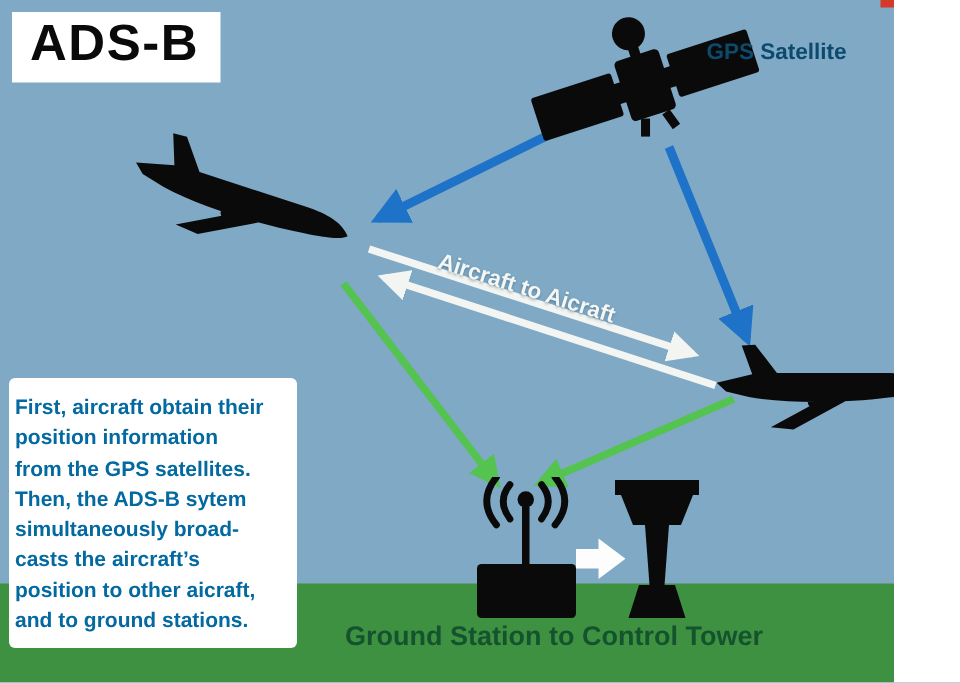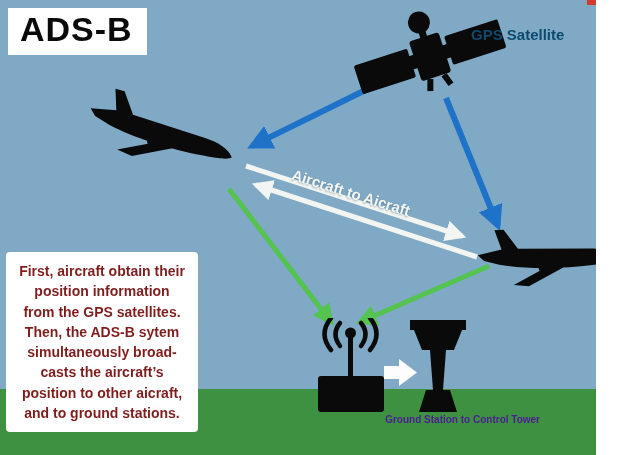--- a/index.html
+++ b/index.html
@@ -31,30 +31,30 @@
   .a2a-label{
     position:absolute;left:295px;top:166px;
     color:#f4f7f3;font-size:15px;font-weight:700;
     transform:rotate(17.5deg);
     transform-origin:left top;
     text-shadow:0 1px 2px rgba(40,70,100,.45);
     z-index:5;white-space:nowrap;
   }
   .ground-label{
     position:absolute;left:230px;top:414px;width:310px;
-    text-align:right;
-    color:#4c1d95;font-size:10px;font-weight:700;
+    text-align:left;
+    color:#14532d;font-size:18px;font-weight:700;
     z-index:6;
   }
   .info-box{
     position:absolute;left:6px;top:252px;width:192px;
     background:#ffffff;border-radius:4px;
     padding:9px 4px;box-sizing:border-box;
-    color:#7f1d1d;font-size:14px;font-weight:600;
-    line-height:1.45;text-align:center;
+    color:#0369a1;font-size:14px;font-weight:600;
+    line-height:1.45;text-align:left;
     white-space:pre-line;
     z-index:7;
   }
   .overlay-svg{position:absolute;left:0;top:0;z-index:3;}
   .satellite{position:absolute;left:352px;top:0px;z-index:4;}
   .plane{position:absolute;z-index:4;}
   .plane-left{left:80px;top:100px;transform:rotate(15deg);}
   .plane-right{left:472px;top:226px;transform:rotate(-3deg);}
   .station{position:absolute;left:298px;top:318px;z-index:4;}
   .tower{position:absolute;left:404px;top:320px;z-index:4;}

